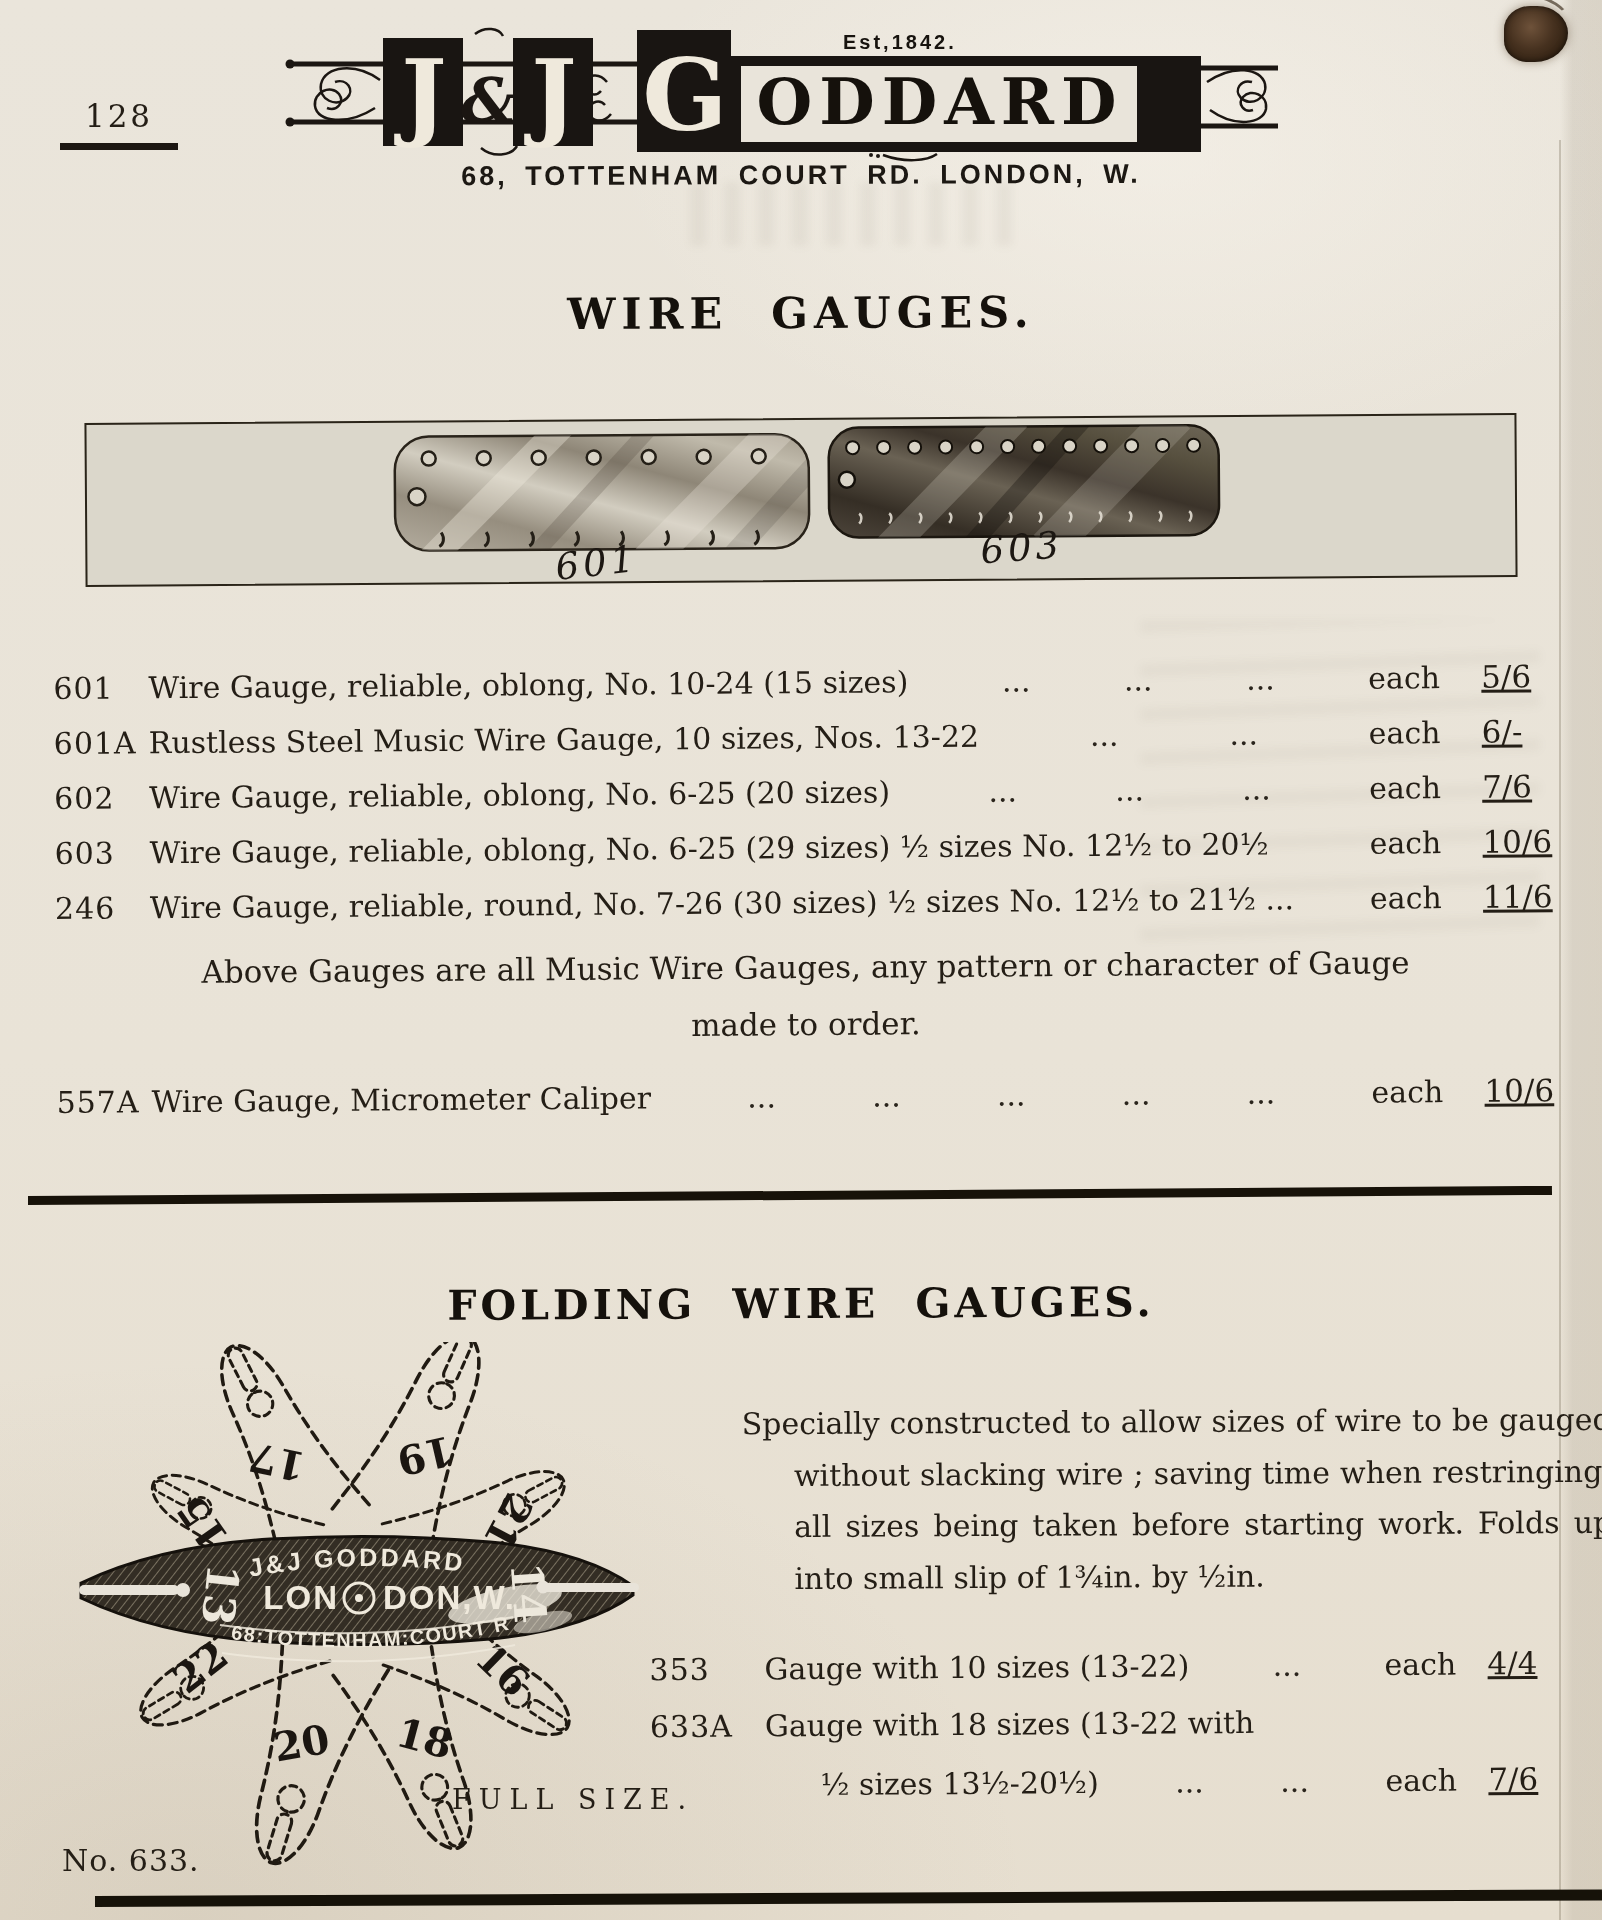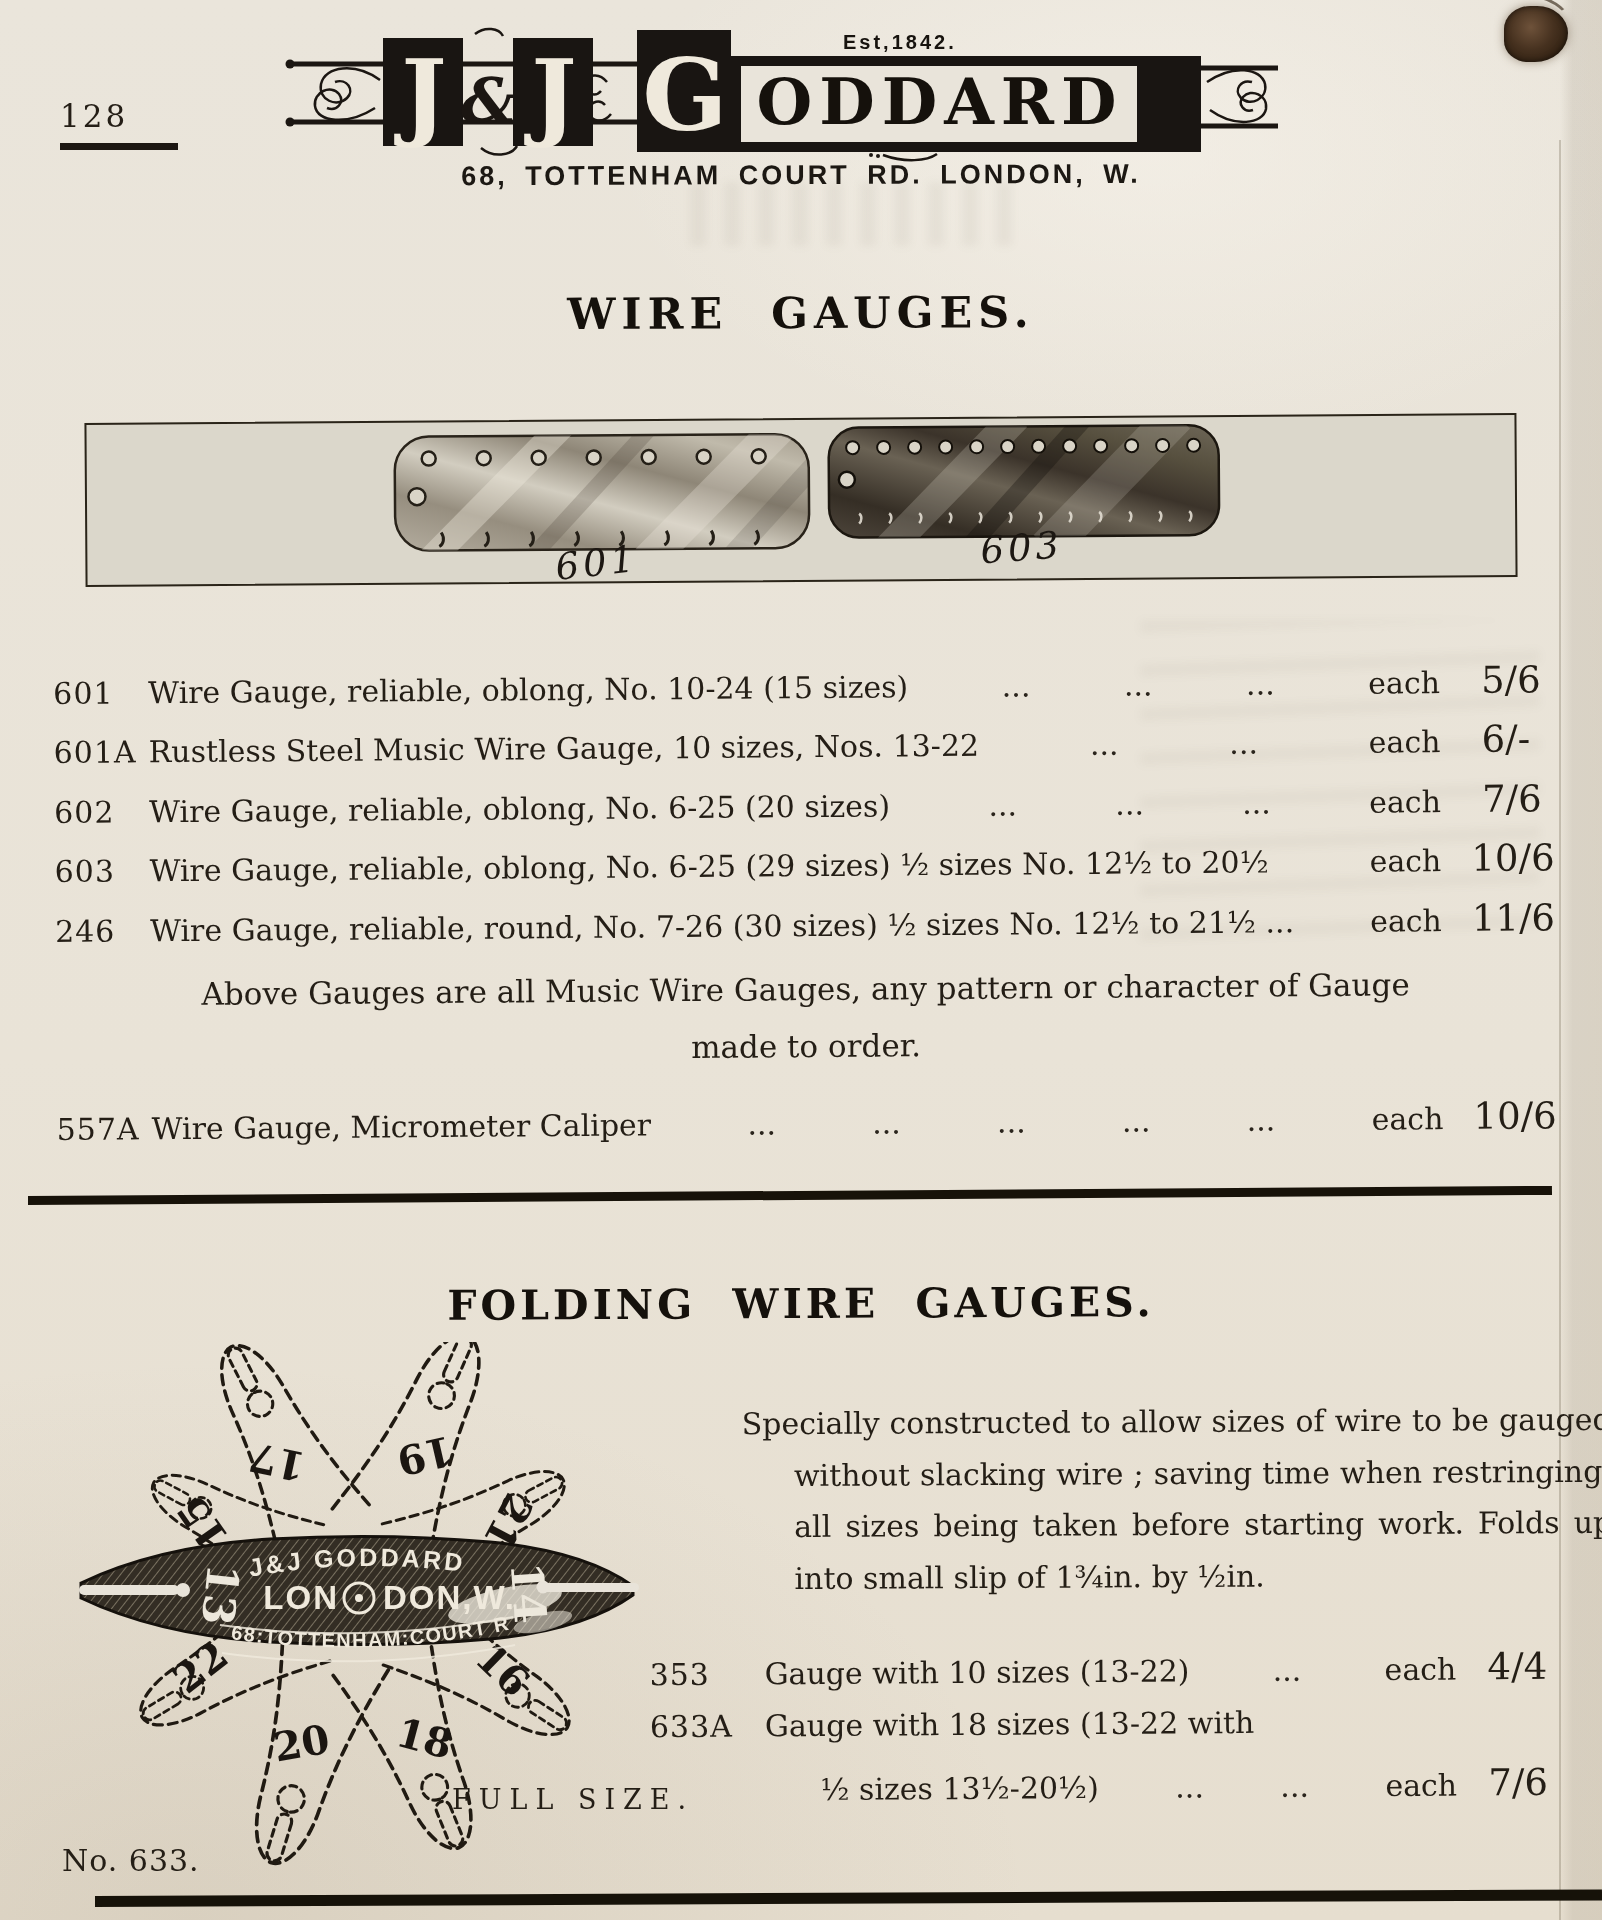--- a/index.html
+++ b/index.html
@@ -25,21 +25,21 @@
     border-color:rgba(70,56,40,.7) transparent transparent transparent;border-radius:50%;transform:rotate(14deg);}
   .ghost{filter:blur(4px);opacity:.5;pointer-events:none;}
   .ghost-a{left:1238px;top:432px;width:262px;height:138px;
     background:repeating-linear-gradient(179deg, rgba(120,112,94,.18) 0 12px, rgba(0,0,0,0) 12px 34px);}
   .ghost-b{left:1140px;top:620px;width:400px;height:330px;opacity:.28;
     background:repeating-linear-gradient(178deg, rgba(120,112,94,.20) 0 13px, rgba(0,0,0,0) 13px 44px);}
   .ghost-c{left:690px;top:182px;width:330px;height:64px;opacity:.35;
     background:repeating-linear-gradient(90deg, rgba(120,112,94,.22) 0 16px, rgba(0,0,0,0) 16px 34px);}
 
   
-  .page-no{left:60px;top:98px;width:118px;font-size:31px;letter-spacing:3px;
+  .page-no{left:60px;top:98px;width:118px;text-align:center;font-size:31px;letter-spacing:3px;
     padding-bottom:9px;border-bottom:7px solid #1c1712;}
 
   
   .logo{left:285px;top:22px;width:995px;height:140px;}
   .logoJ{font:bold 96px "DejaVu Serif",serif;fill:#efe9dc;text-anchor:middle;}
   .logoAmp{font:italic bold 62px "DejaVu Serif",serif;fill:#1b1612;text-anchor:middle;}
   .logoG{font:bold 100px "DejaVu Serif",serif;fill:#efe9dc;text-anchor:middle;}
   .logoRest{font:bold 64px "DejaVu Serif",serif;fill:#15110c;letter-spacing:7px;text-anchor:middle;}
   .logoEst{font:bold 20px "Liberation Sans",sans-serif;letter-spacing:3px;fill:#17130e;}
   .flor{stroke:#1b1612;stroke-width:2.5;fill:none;}
@@ -63,21 +63,21 @@
 
   
   .price-list{left:55px;top:670px;width:1500px;font-size:30px;line-height:1.2;
     transform:rotate(-0.45deg);transform-origin:0 50%;}
   .prow{display:flex;align-items:baseline;margin-bottom:15px;min-height:40px;}
   .prow .no{flex:0 0 95px;letter-spacing:1px;}
   .prow .desc{flex:1;display:flex;align-items:baseline;min-width:0;}
   .dtext{white-space:nowrap;}
   .dots{flex:1;display:flex;justify-content:space-evenly;align-items:baseline;color:#2a241c;}
   .ep{flex:0 0 185px;display:flex;justify-content:space-between;align-items:baseline;}
-  .price{min-width:72px;font-size:37px;}
+  .price{min-width:72px;font-size:31px;text-decoration:underline;}
   .note{text-align:center;width:1280px;margin:10px auto 24px;font-size:31px;line-height:1.85;}
 
   .divider{left:28px;top:1196px;width:1524px;height:9px;background:#171209;
     transform:rotate(-0.38deg);transform-origin:left center;}
 
   
   .folding-fig{left:35px;top:1342px;width:645px;height:525px;}
   .armNum{font:bold 40px "DejaVu Serif",serif;fill:#1b1611;text-anchor:middle;}
   .bT1{font:bold 25px "Liberation Sans",sans-serif;letter-spacing:3px;fill:#efe9dc;}
   .bT2{font:bold 33px "Liberation Sans",sans-serif;letter-spacing:2px;fill:#efe9dc;}

